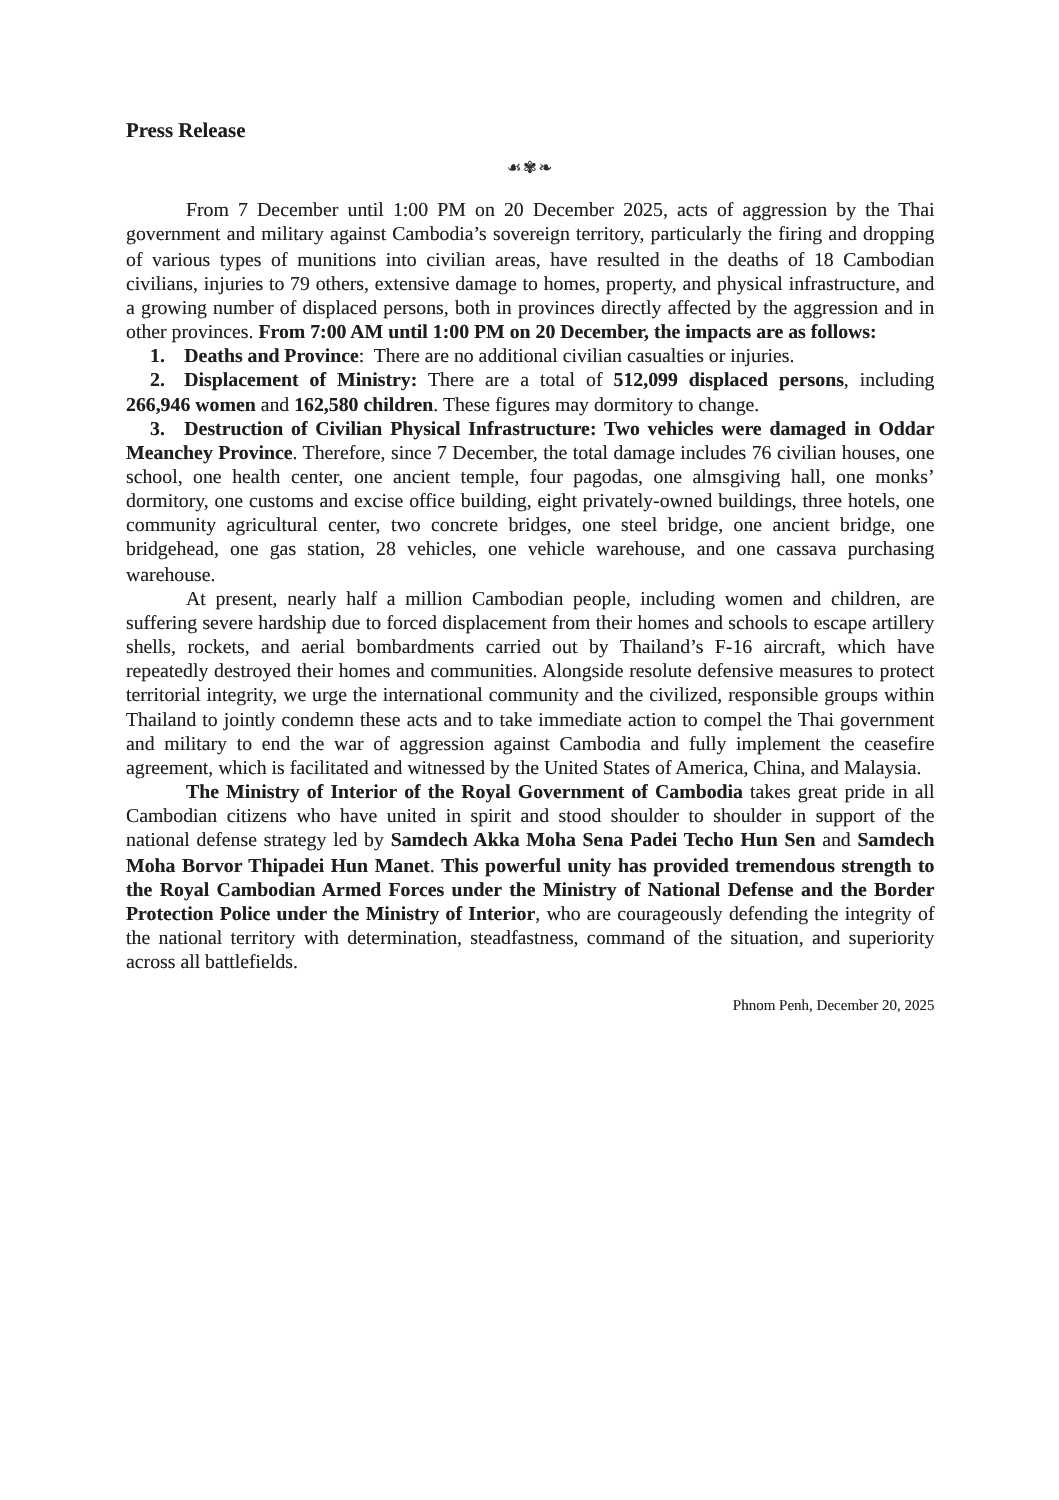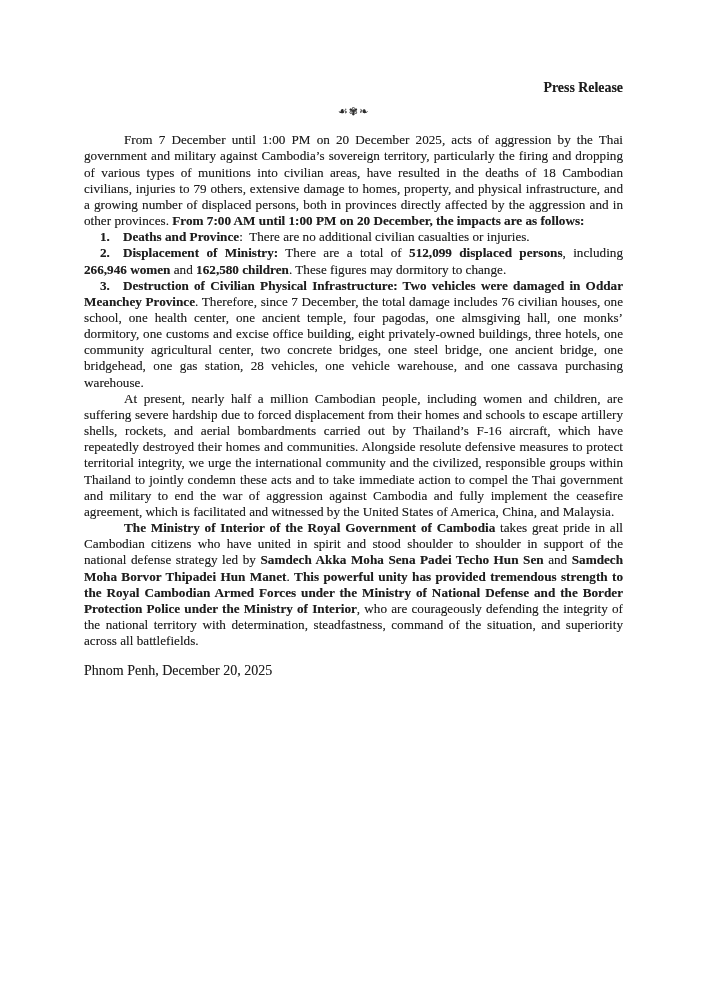--- a/index.html
+++ b/index.html
@@ -7,41 +7,41 @@
   .page {
     width:706px; height:1000px;
     margin:0 auto;
     background:#ffffff;
     font-family:"Liberation Serif", "DejaVu Serif", serif;
     color:#1e1e1e;
     padding:80px 83px 0 84px;
     overflow:hidden;
     text-shadow:0 0 .4px rgba(30,30,30,.45);
   }
-  .title-block { text-align:right; font-weight:bold; font-size:13.9px; line-height:16.3px; }
+  .title-block { text-align:left; font-weight:bold; font-size:13.9px; line-height:16.3px; }
   .title-line { white-space:normal; }
   .ornament {
     text-align:center;
     font-family:"DejaVu Sans", sans-serif;
     font-size:11px; color:#2c2c2c;
     margin:9px 0 0 0; line-height:14px;
     letter-spacing:1px;
   }
   .body-block { margin-top:13px;font-family:Liberation Serif, serif; }
   .body-block p {
     text-align:justify;
     font-size:13.2px;
     line-height:16.15px;
     text-indent:40px;
   }
   .body-block p.list-item { text-indent:16px; }
   b.num { padding-right:13px; }
   .dateline {
-    text-align:left;
-    font-size:14px;
+    text-align:right;
+    font-size:10px;
     line-height:16.15px;
     margin-top:14px;
   }
 </style>
 </head>
 <body>
 
 <div class="page">
 
   <div class="title-block">

